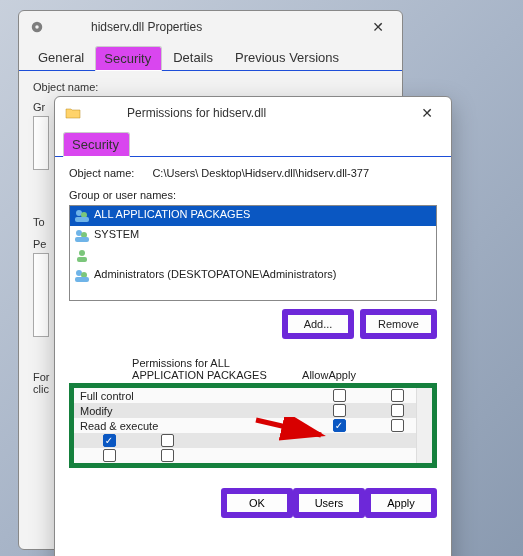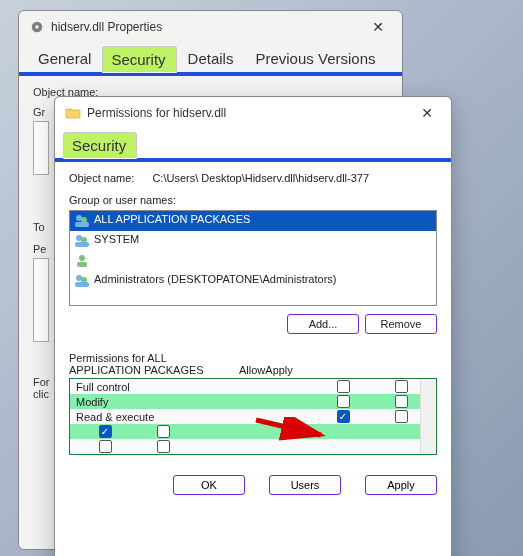--- a/index.html
+++ b/index.html
@@ -5,54 +5,54 @@
     * { box-sizing: border-box; font-family: 'Segoe UI', Tahoma, sans-serif; }
     body { margin: 0; width: 523px; height: 556px; background: linear-gradient(135deg, #c8d0dc 0%, #a8b5c8 50%, #8a9ab0 100%); overflow: hidden; position: relative; }
     
     .window { position: absolute; background: #f3f3f3; border: 1px solid #888; border-radius: 6px; }
     
     .window-back { left: 18px; top: 10px; width: 385px; height: 540px; }
     .window-front { left: 54px; top: 96px; width: 398px; height: 533px; background: #fff; box-shadow: 0 8px 24px rgba(0,0,0,0.25); }
     
     .titlebar { display: flex; align-items: center; padding: 6px 10px; font-size: 12px; color: #333; }
     .titlebar .icon { width: 16px; height: 16px; margin-right: 6px; display: inline-flex; align-items: center; justify-content: center; }
-    .titlebar .title { flex: 1; }
+    .titlebar .title { flex: 1; margin-left: 40px; }
     .titlebar .close { width: 28px; height: 20px; display: flex; align-items: center; justify-content: center; font-size: 14px; color: #333; cursor: pointer; }
     
-    .tabs { display: flex; padding: 0 8px; margin-top: 2px; font-size: 15px; border-bottom: 4px solid #1d4ed8; }
+    .tabs { display: flex; padding: 0 8px; margin-top: 2px; font-size: 13px; border-bottom: 1px solid #1d4ed8; }
     .tab { padding: 4px 10px; border: 1px solid transparent; color: #333; cursor: pointer; }
-    .tab.active { background: #bef264; border: 1px solid #ccc; border-bottom: 1px solid #fff; border-radius: 3px 3px 0 0; position: relative; top: 1px; padding-left: 8px; }
+    .tab.active { background: #d946ef; border: 1px solid #ccc; border-bottom: 1px solid #fff; border-radius: 3px 3px 0 0; position: relative; top: 1px; padding-left: 8px; }
     
     .body { padding: 10px 14px; font-size: 11px; color: #222; }
     
     .row { display: flex; align-items: center; margin-bottom: 8px; }
     .label { margin-right: 6px; }
     
     .group-label { margin: 10px 0 4px 0; }
     .listbox { border: 1px solid #888; background: #fff; height: 96px; overflow: auto; }
     .list-item { display: flex; padding: 2px 4px; gap: 4px; text-align: left; }
     .list-item.selected { background: #0a57c2; color: #fff; }
     .user-icon { width: 16px; height: 16px; flex-shrink: 0; }
     
     .btn-row { display: flex; justify-content: flex-end; gap: 6px; margin: 8px 0; }
-    .btn { min-width: 72px; padding: 3px 12px; font-size: 11px; background: #fdfdfd; border: 1px solid #6d28d9; border-radius: 3px; cursor: pointer; text-align: center; }
-    
-    .perm-header { display: flex; justify-content: flex-start; align-items: flex-end; margin-top: 18px; }
+    .btn { min-width: 72px; padding: 3px 12px; font-size: 11px; background: #fdfdfd; border: 6px solid #6d28d9; border-radius: 3px; cursor: pointer; text-align: center; }
+    
+    .perm-header { display: flex; justify-content: center; align-items: flex-end; margin-top: 18px; }
     .perm-title { max-width: 170px; }
     .perm-cols { display: flex; margin-right: 18px; }
     
-    .perm-table { border: 1px solid #15803d; background: #86efac; margin-top: 2px; position: relative; }
+    .perm-table { border: 5px solid #15803d; background: #e5e5e5; margin-top: 2px; position: relative; }
     .perm-row { display: flex; align-items: center; padding: 1px 6px; }
     .perm-name { flex: 1; }
     .chk-cell { width: 58px; display: flex; justify-content: center; }
     .chk { width: 13px; height: 13px; border: 1px solid #555; border-radius: 2px; background: #fff; display: inline-flex; align-items: center; justify-content: center; cursor: pointer; }
     .chk.on { background: #0a57c2; border-color: #0a57c2; color: #fff; font-size: 10px; line-height: 1; }
     .scrollbar-hint { position: absolute; right: 0; top: 0; bottom: 0; width: 16px; background: #f0f0f0; border-left: 1px solid #ddd; }
     
-    .footer { display: flex; justify-content: flex-end; gap: 24px; padding: 10px 14px; }
+    .footer { display: flex; justify-content: flex-end; gap: 0; padding: 10px 14px; }
     
     .back-body { padding: 10px 14px; font-size: 11px; color: #333; }
     .back-label-col { margin-bottom: 10px; }
     .truncated-box { border: 1px solid #aaa; background: #fff; height: 54px; width: 16px; margin-top: 3px; }
     
     .folder-svg { fill: #ffd36b; stroke: #bb8a1f; stroke-width: 0.5; }
     .gear-svg { fill: #7e7e7e; }
     
     .arrow { position: absolute; left: 196px; top: 320px; pointer-events: none; }
     .perm-row:nth-child(even){background:#fafafa;}

